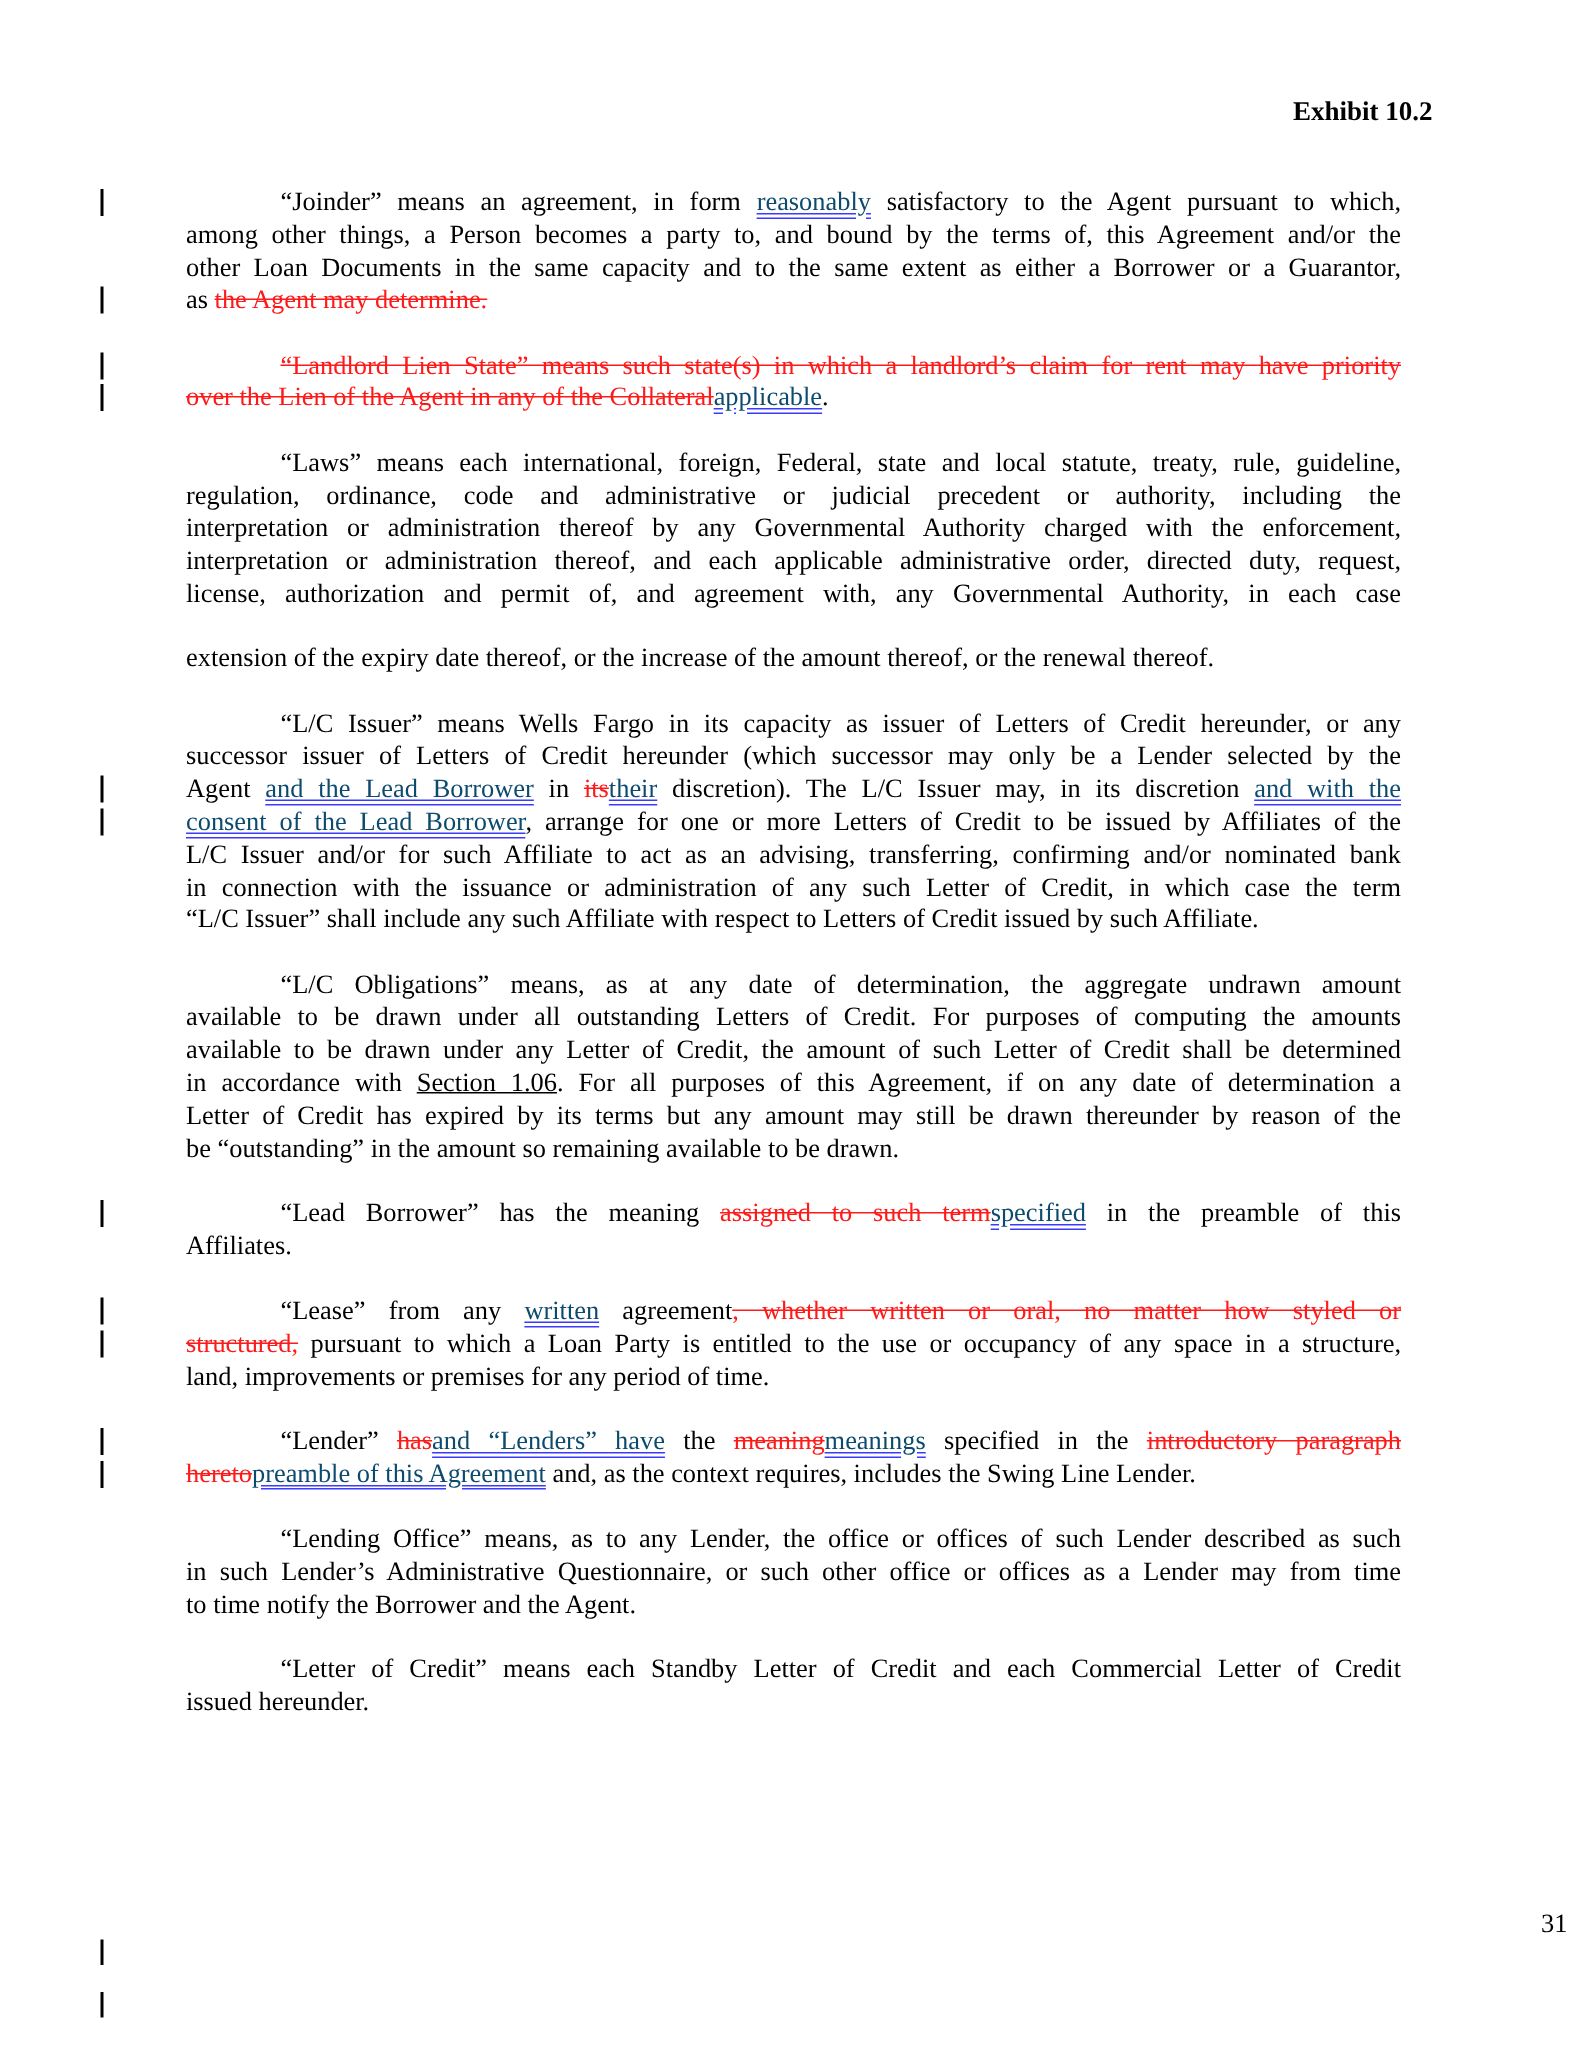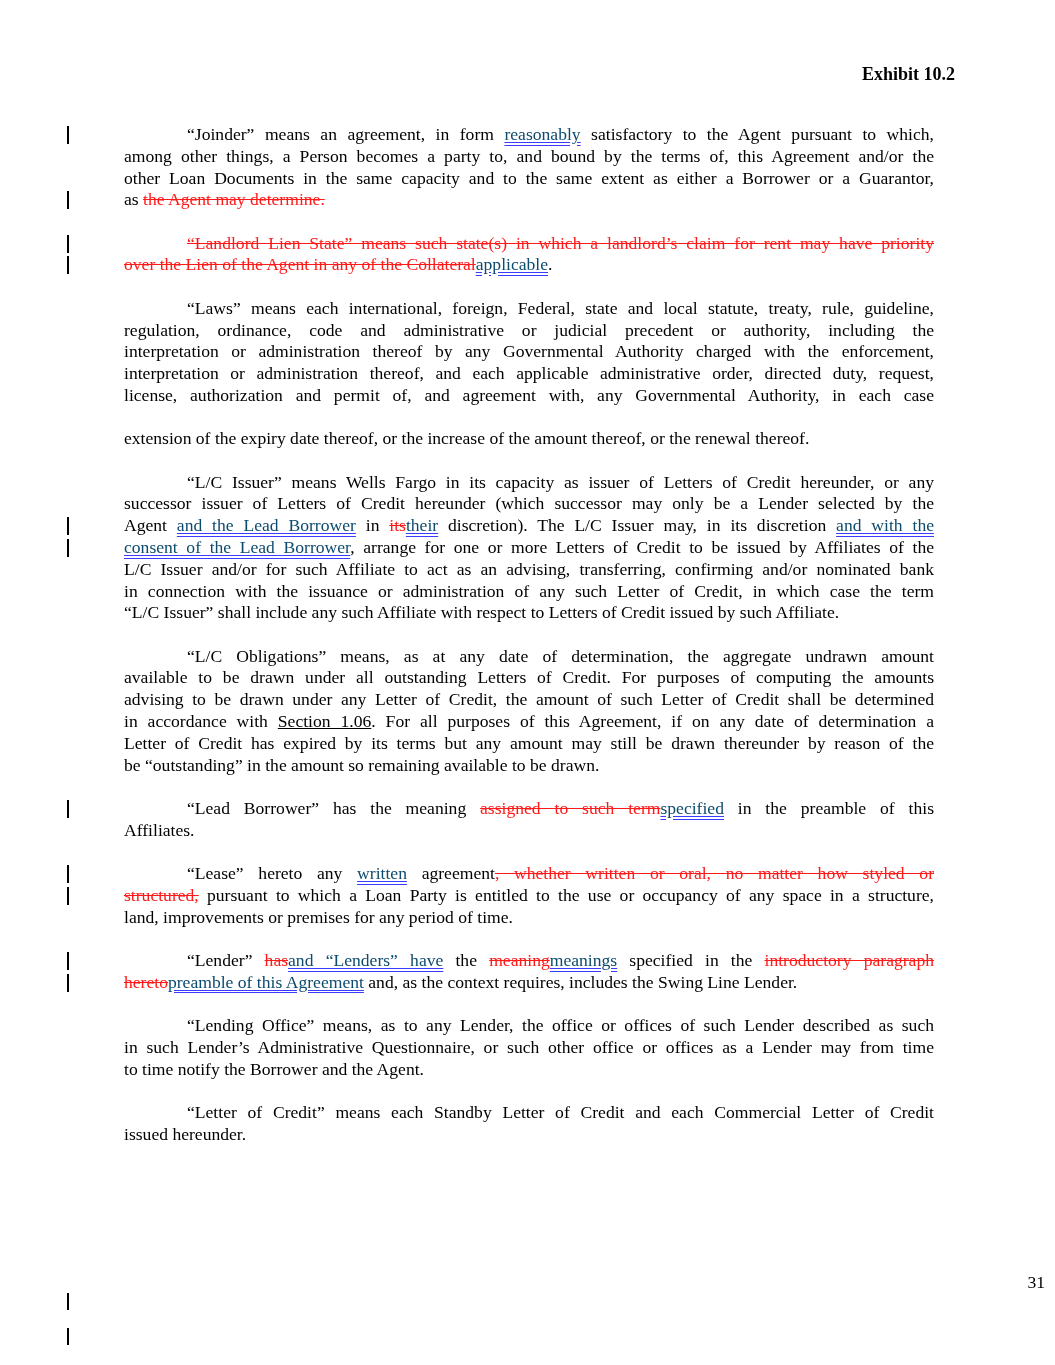--- a/index.html
+++ b/index.html
@@ -55,32 +55,32 @@
       <div class="line justify"><span class="ins">consent of the Lead Borrower</span><span>, arrange for one or more Letters of Credit to be issued by Affiliates of the</span></div>
       <div class="line justify"><span>L/C Issuer and/or for such Affiliate to act as an advising, transferring, confirming and/or nominated bank</span></div>
       <div class="line justify"><span>in connection with the issuance or administration of any such Letter of Credit, in which case the term</span></div>
       <div class="line"><span>“L/C Issuer” shall include any such Affiliate with respect to Letters of Credit issued by such Affiliate.</span></div>
       <div class="bar" style="top: 45.6px; height: 18px;"></div>
       <div class="bar" style="top: 67.4px; height: 18px;"></div>
     </div>
     <div class="para">
       <div class="line first justify"><span>“L/C Obligations” means, as at any date of determination, the aggregate undrawn amount</span></div>
       <div class="line justify"><span>available to be drawn under all outstanding Letters of Credit.  For purposes of computing the amounts</span></div>
-      <div class="line justify"><span>advising to be drawn under any Letter of Credit, the amount of such Letter of Credit shall be determined</span></div>
+      <div class="line justify"><span>available to be drawn under any Letter of Credit, the amount of such Letter of Credit shall be determined</span></div>
       <div class="line justify"><span>in accordance with </span><span class="ul">Section 1.06</span><span>.  For all purposes of this Agreement, if on any date of determination a</span></div>
       <div class="line justify"><span>Letter of Credit has expired by its terms but any amount may still be drawn thereunder by reason of the</span></div>
       <div class="line"><span>be “outstanding” in the amount so remaining available to be drawn.</span></div>
     </div>
     <div class="para">
       <div class="line first justify"><span>“Lead Borrower” has the meaning </span><span class="del">assigned to such term</span><span class="ins">specified</span><span> in the preamble of this</span></div>
       <div class="line"><span>Affiliates.</span></div>
       <div class="bar" style="top: 2px; height: 18px;"></div>
     </div>
     <div class="para">
-      <div class="line first justify"><span>“Lease” hereto any </span><span class="ins">written</span><span> agreement</span><span class="del">, whether written or oral, no matter how styled or</span></div>
+      <div class="line first justify"><span>“Lease” from any </span><span class="ins">written</span><span> agreement</span><span class="del">, whether written or oral, no matter how styled or</span></div>
       <div class="line justify"><span class="del">structured,</span><span> pursuant to which a Loan Party is entitled to the use or occupancy of any space in a structure,</span></div>
       <div class="line"><span>land, improvements or premises for any period of time.</span></div>
       <div class="bar" style="top: 2px; height: 18px;"></div>
       <div class="bar" style="top: 23.8px; height: 18px;"></div>
     </div>
     <div class="para">
       <div class="line first justify"><span>“Lender” </span><span class="del">has</span><span class="ins">and “Lenders” have</span><span> the </span><span class="del">meaning</span><span class="ins">meanings</span><span> specified in the </span><span class="del">introductory paragraph</span></div>
       <div class="line"><span class="del">hereto</span><span class="ins">preamble of this Agreement</span><span> and, as the context requires, includes the Swing Line Lender.</span></div>
       <div class="bar" style="top: 2px; height: 18px;"></div>
       <div class="bar" style="top: 23.8px; height: 18px;"></div>

